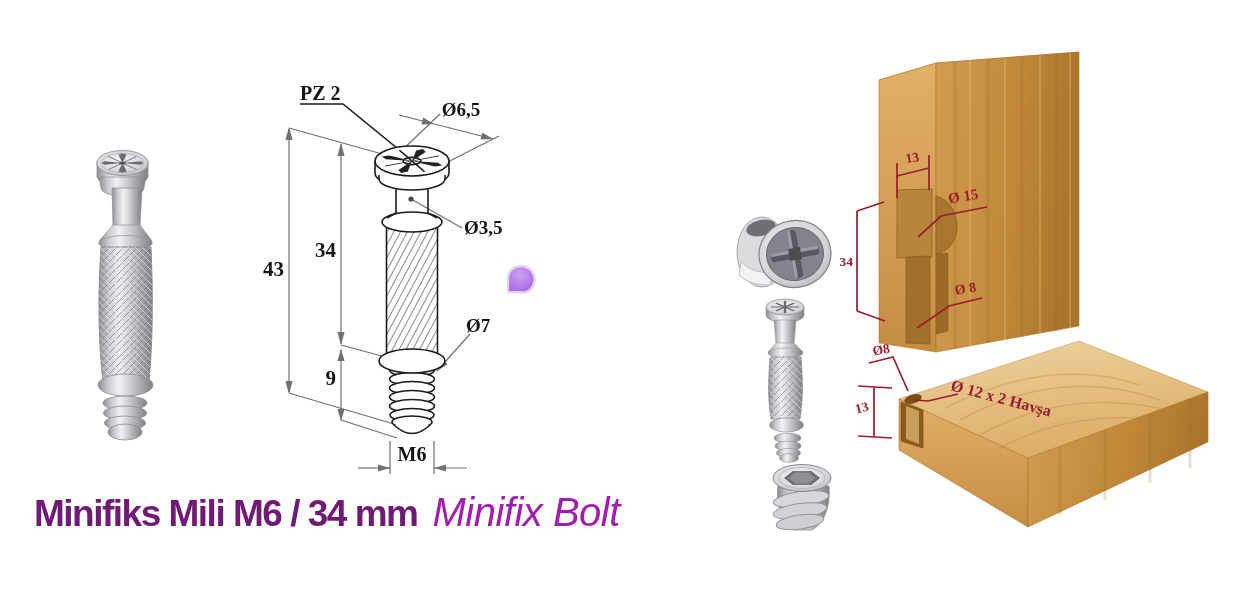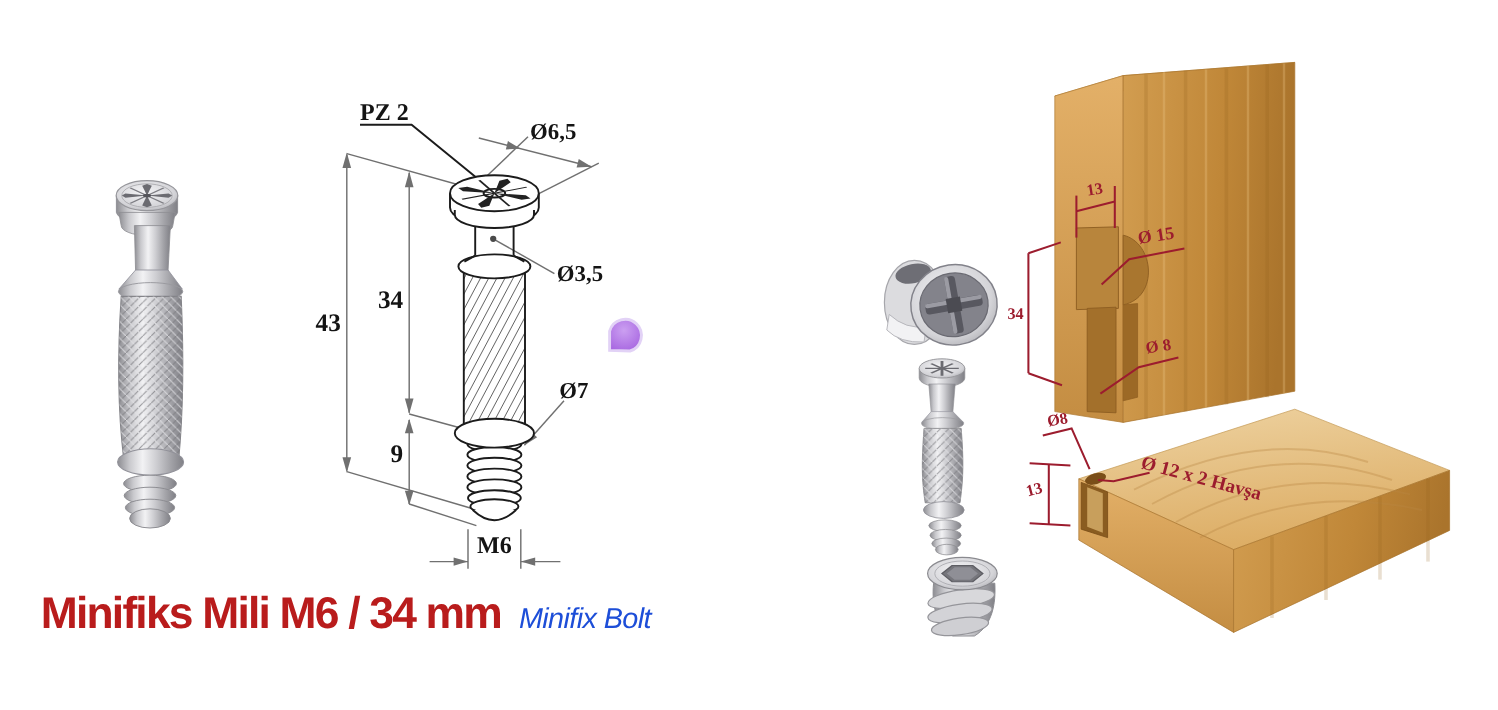--- a/index.html
+++ b/index.html
@@ -10,22 +10,22 @@
   .ol{stroke:#1b1b1b;stroke-width:1.6;fill:none;}
   .olw{stroke:#1b1b1b;stroke-width:1.6;fill:#ffffff;}
   .dl{stroke:#707070;stroke-width:1.2;fill:none;}
   .ar{fill:#707070;stroke:none;}
   .dim{font-family:"Liberation Serif","DejaVu Serif",serif;font-weight:bold;fill:#141414;}
   
   .rl{stroke:#9c1c2e;stroke-width:1.7;fill:none;}
   .rdim{font-family:"Liberation Serif","DejaVu Serif",serif;font-weight:bold;fill:#9c1c2e;}
   
   .title-row{position:absolute;left:34px;top:490px;white-space:nowrap;}
-  .t-main{font-weight:bold;font-size:37px;letter-spacing:-1.5px;color:#b91c1c;}
-  .t-sub{font-style:italic;font-size:24px;letter-spacing:-0.5px;color:#1d4ed8;margin-left:15px;font-weight:500;}
+  .t-main{font-weight:bold;font-size:37px;letter-spacing:-1.5px;color:#701a75;}
+  .t-sub{font-style:italic;font-size:40px;letter-spacing:-0.5px;color:#a21caf;margin-left:15px;font-weight:500;}
 </style>
 </head>
 <body>
 
 <div class="canvas">
 <svg class="scene" width="1248" height="592" viewBox="0 0 1248 592">
   <defs>
     <linearGradient id="gMetalH" x1="0" y1="0" x2="1" y2="0">
       <stop offset="0" stop-color="#8d8d92"></stop>
           <stop offset="0.18" stop-color="#c9c9cd"></stop>

